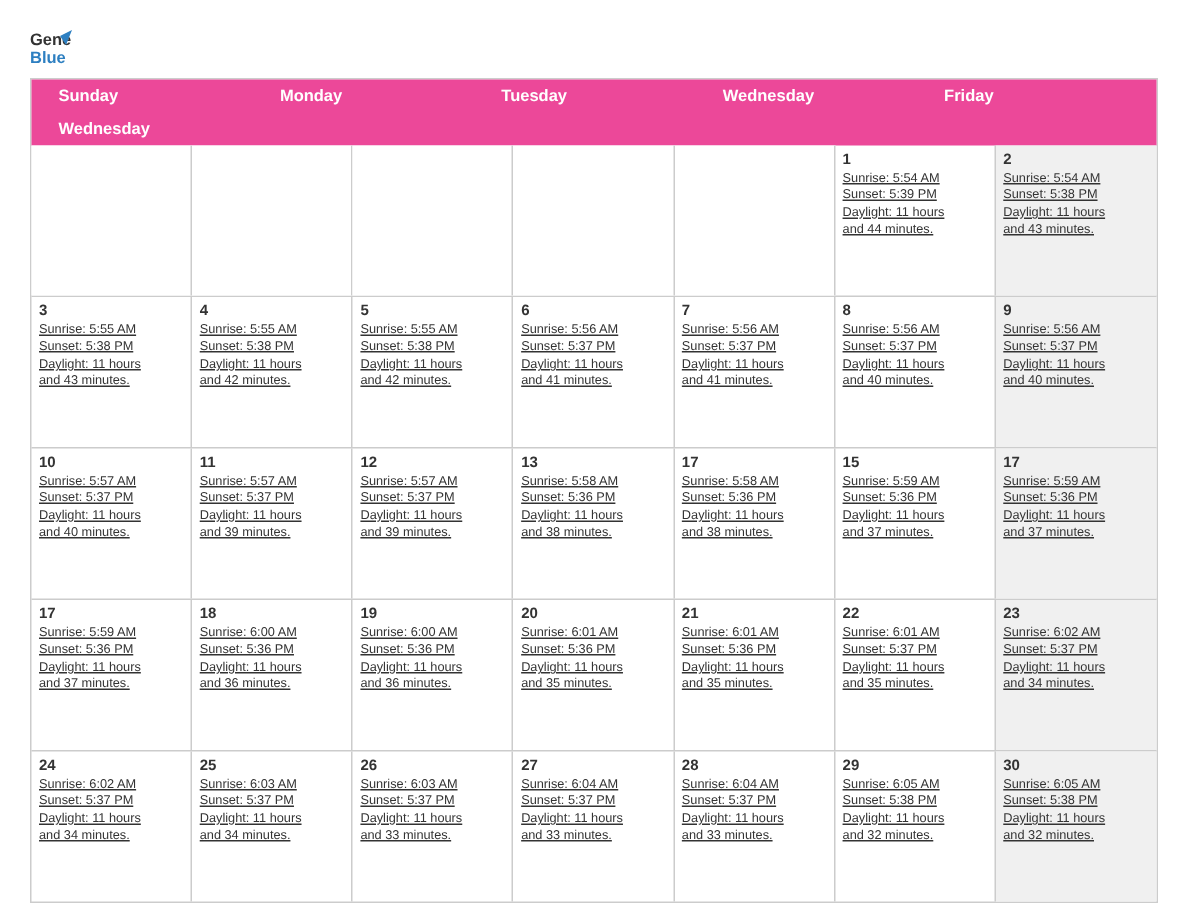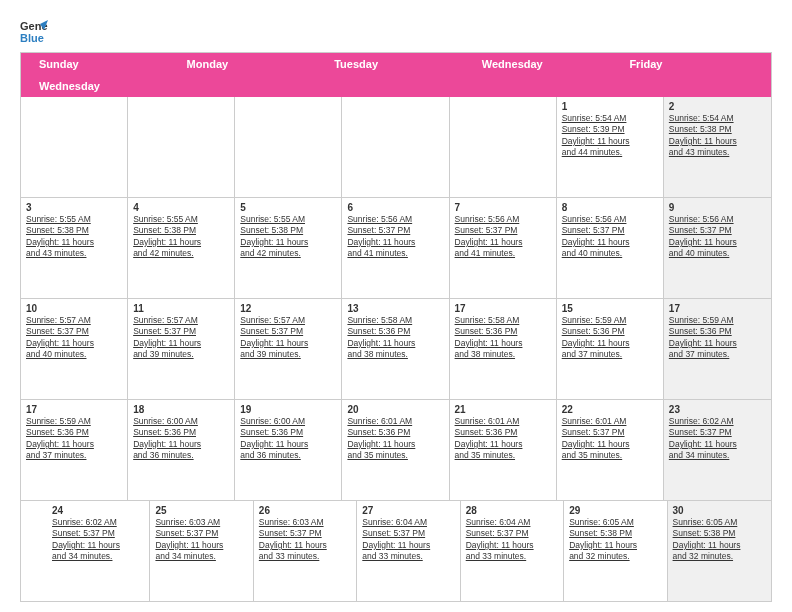--- a/index.html
+++ b/index.html
@@ -70,21 +70,20 @@
       flex-direction: column;
     }
     .cal-row {
       display: grid;
       grid-template-columns: repeat(7, 1fr);
       flex: 1;
       border-bottom: 1px solid #ccc;
     }
     .cal-row:last-child {
       border-bottom: none;
-      margin-left: 26px;
     }
     .cal-cell {
       border-right: 1px solid #ccc;
       padding: 4px 5px;
       font-size: 9px;
       color: #333;
       vertical-align: top;
       min-height: 0;
       overflow: hidden;
     }

